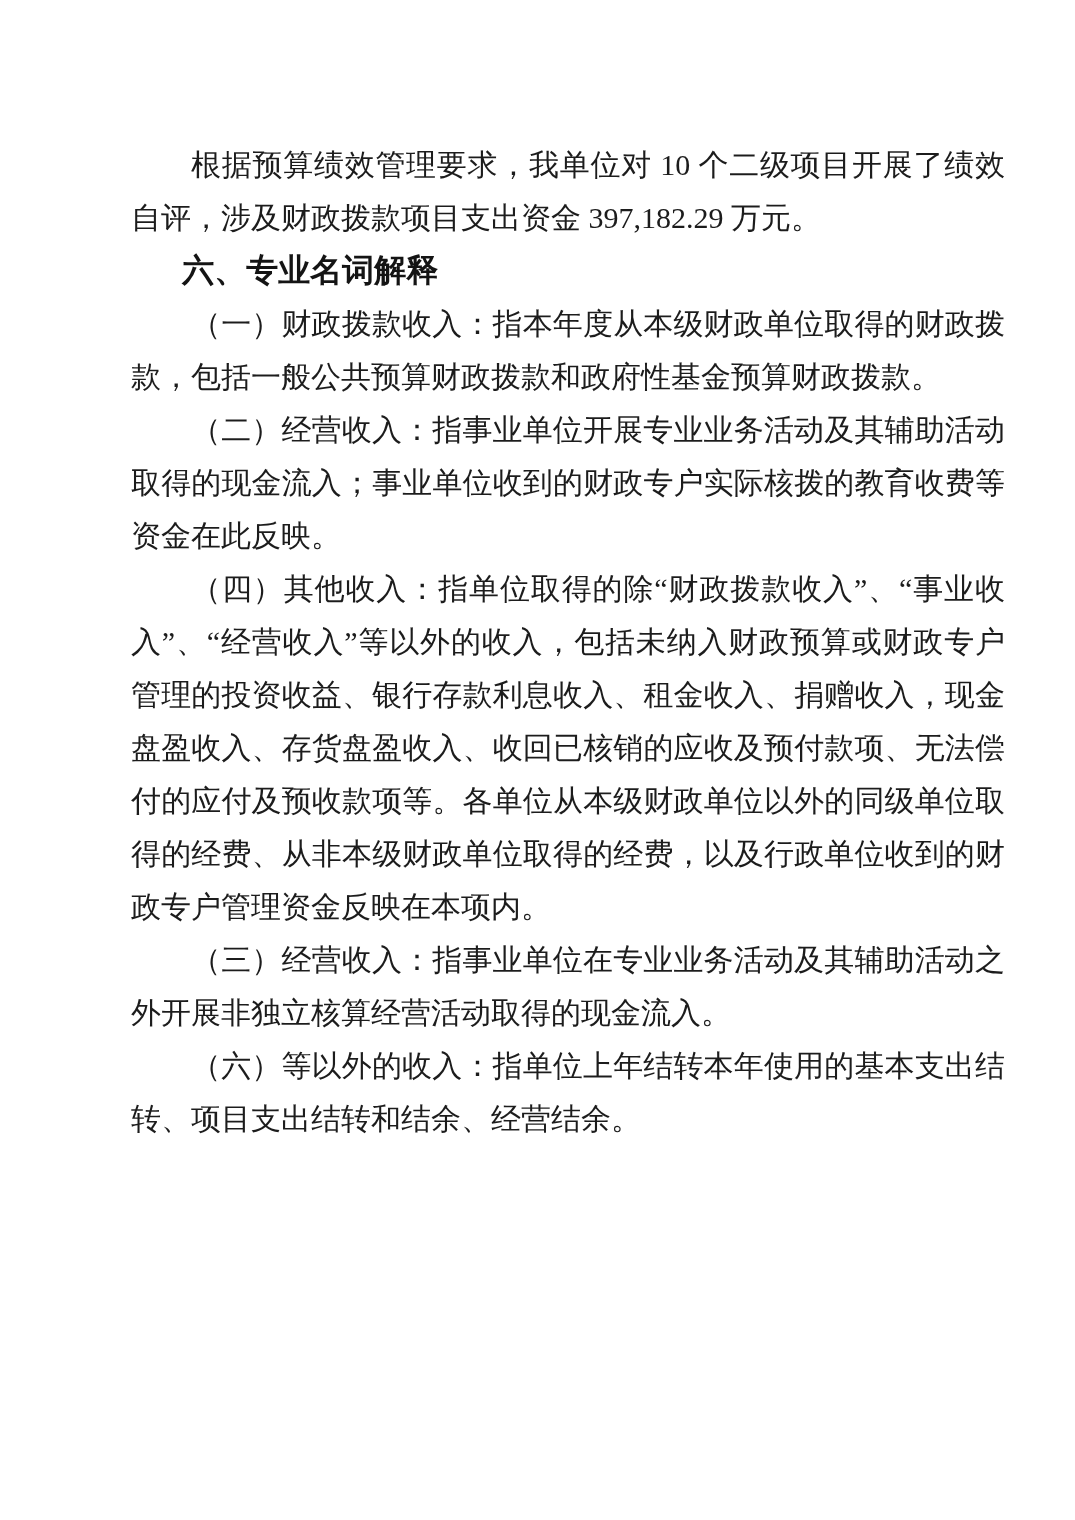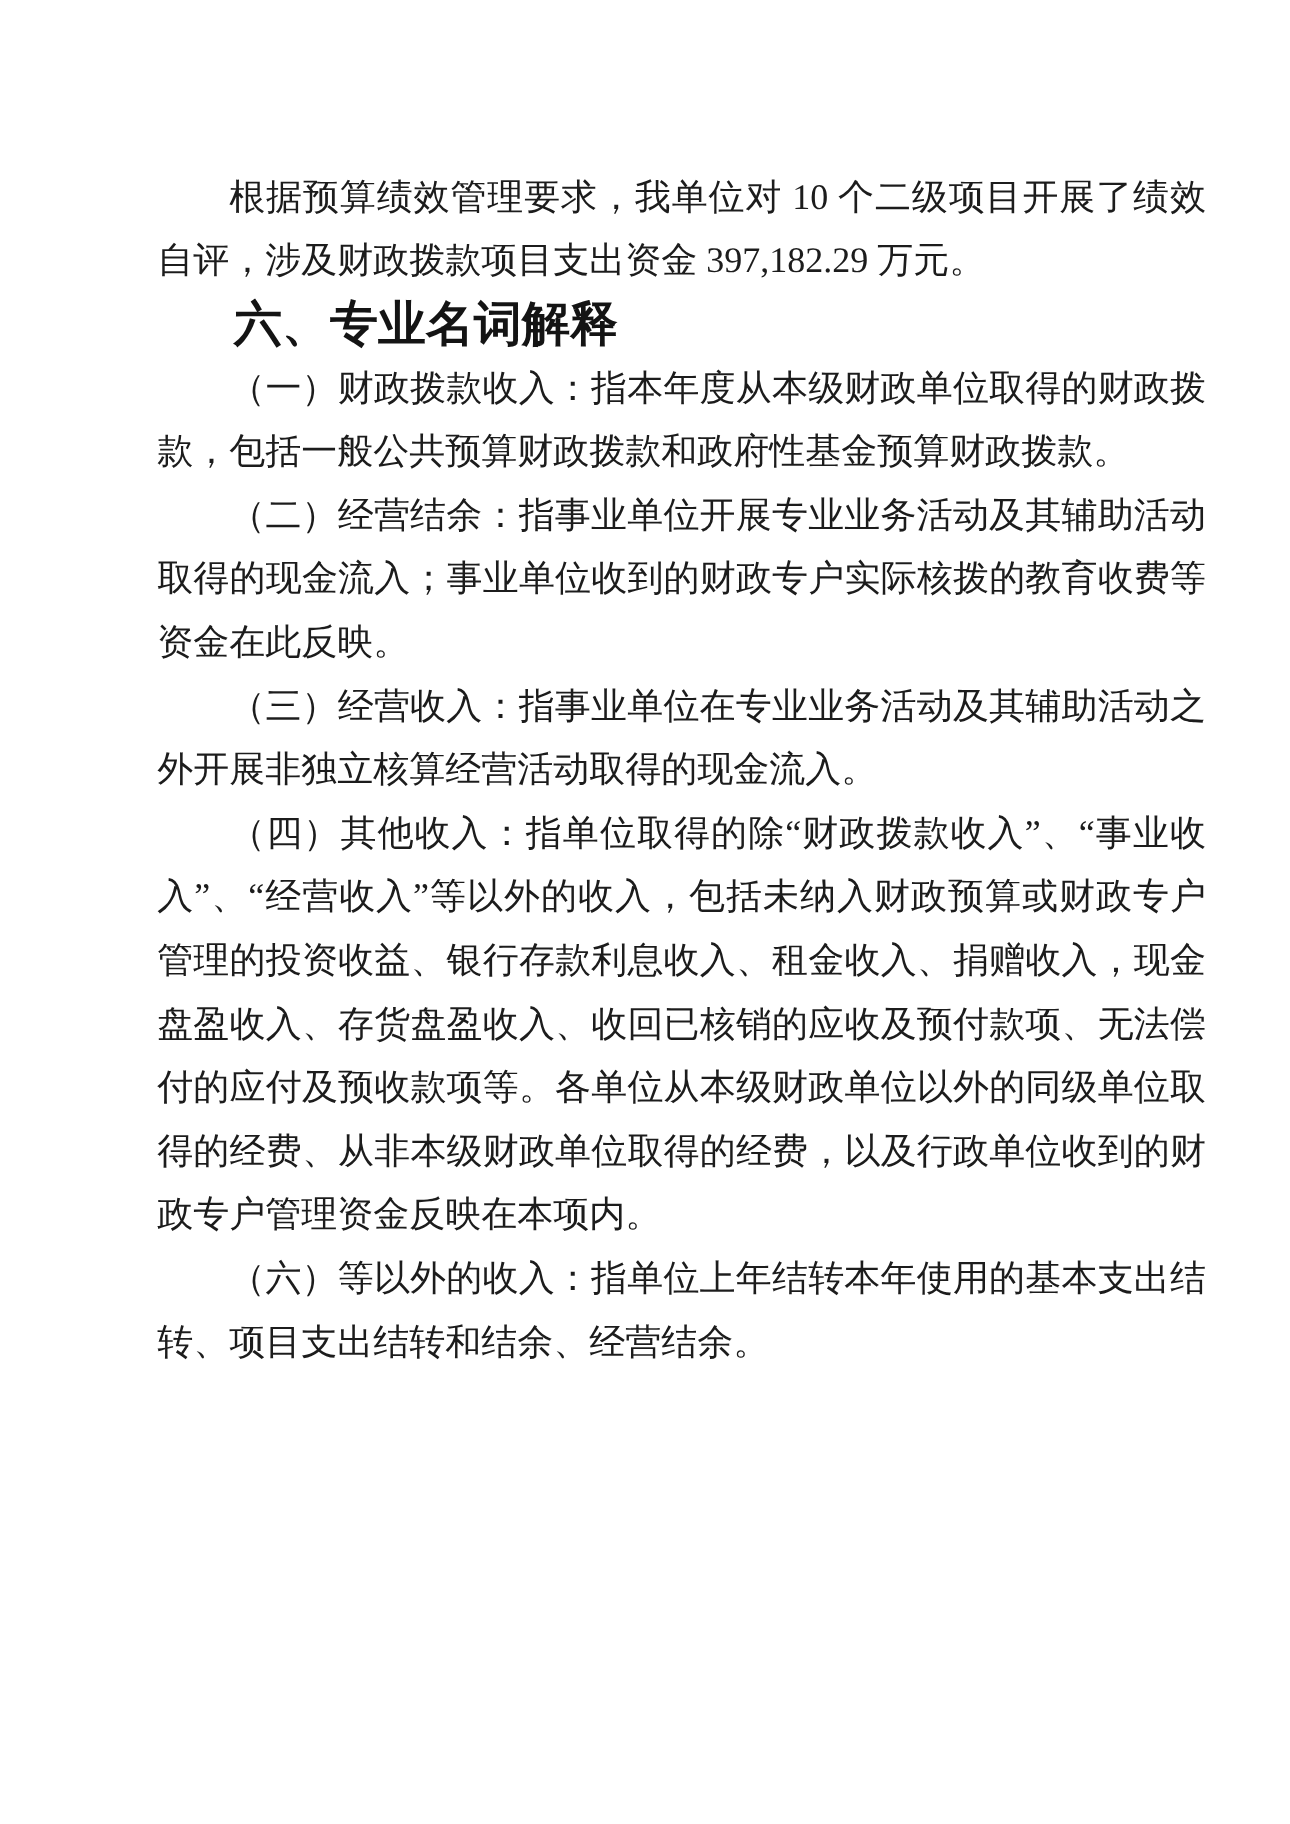--- a/index.html
+++ b/index.html
@@ -21,21 +21,21 @@
   .para {
     margin: 0;
     font-size: 30px;
     line-height: 53px;
     text-align: justify;
     text-indent: 2em;
     word-break: break-all;
   }
   .heading {
     margin: 0;
-    font-size: 40px;
+    font-size: 32px;
     line-height: 53px;
     font-weight: 700;
     text-indent: 1.6em;
     font-family: "Liberation Sans", "DejaVu Sans", sans-serif;
     color: #141414;
   }
   .term-label {
     font-weight: 400;
   }
 </style>
@@ -43,22 +43,22 @@
 <body>
 
 <div class="page">
 
   <p class="para"><span>根据预算绩效管理要求，我单位对 10 个二级项目开展了绩效自评，涉及财政拨款项目支出资金 397,182.29 万元。</span></p>
 
   <h2 class="heading">六、专业名词解释</h2>
 
   <p class="para"><span class="term-label">（一）财政拨款收入：</span><span>指本年度从本级财政单位取得的财政拨款，包括一般公共预算财政拨款和政府性基金预算财政拨款。</span></p>
 
-  <p class="para"><span class="term-label">（二）经营结余：</span><span>指事业单位开展专业业务活动及其辅助活动取得的现金流入；事业单位收到的财政专户实际核拨的教育收费等资金在此反映。</span></p>
+  <p class="para"><span class="term-label">（二）经营收入：</span><span>指事业单位开展专业业务活动及其辅助活动取得的现金流入；事业单位收到的财政专户实际核拨的教育收费等资金在此反映。</span></p>
+
+  <p class="para"><span class="term-label">（四）其他收入：</span><span>指单位取得的除“财政拨款收入”、“事业收入”、“经营收入”等以外的收入，包括未纳入财政预算或财政专户管理的投资收益、银行存款利息收入、租金收入、捐赠收入，现金盘盈收入、存货盘盈收入、收回已核销的应收及预付款项、无法偿付的应付及预收款项等。各单位从本级财政单位以外的同级单位取得的经费、从非本级财政单位取得的经费，以及行政单位收到的财政专户管理资金反映在本项内。</span></p>
 
   <p class="para"><span class="term-label">（三）经营收入：</span><span>指事业单位在专业业务活动及其辅助活动之外开展非独立核算经营活动取得的现金流入。</span></p>
-
-  <p class="para"><span class="term-label">（四）其他收入：</span><span>指单位取得的除“财政拨款收入”、“事业收入”、“经营收入”等以外的收入，包括未纳入财政预算或财政专户管理的投资收益、银行存款利息收入、租金收入、捐赠收入，现金盘盈收入、存货盘盈收入、收回已核销的应收及预付款项、无法偿付的应付及预收款项等。各单位从本级财政单位以外的同级单位取得的经费、从非本级财政单位取得的经费，以及行政单位收到的财政专户管理资金反映在本项内。</span></p>
 
 
   <p class="para"><span class="term-label">（六）等以外的收入：</span><span>指单位上年结转本年使用的基本支出结转、项目支出结转和结余、经营结余。</span></p>
 
 </div>
 
 </body></html>

